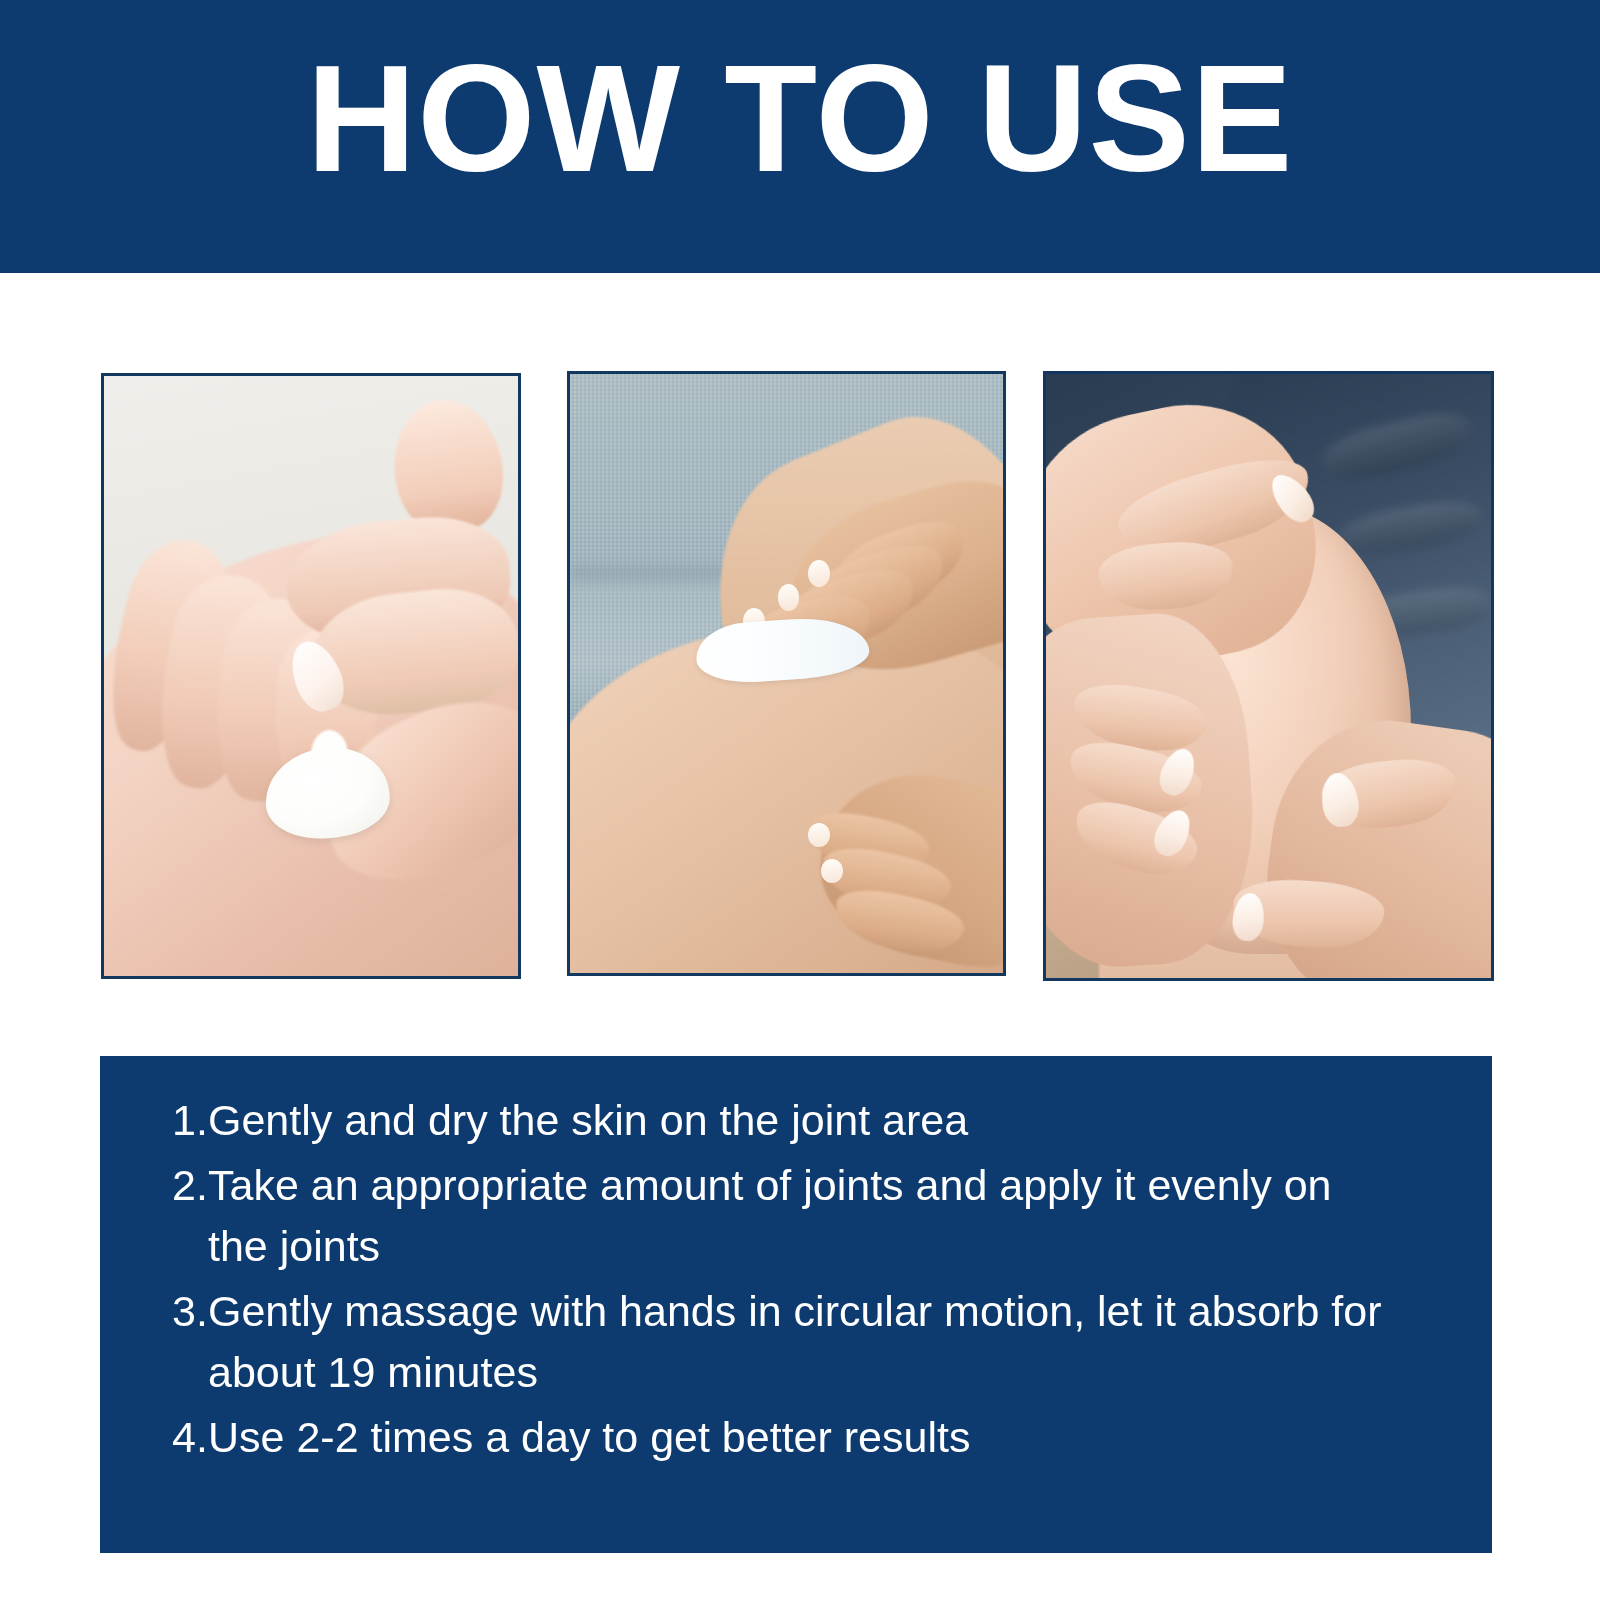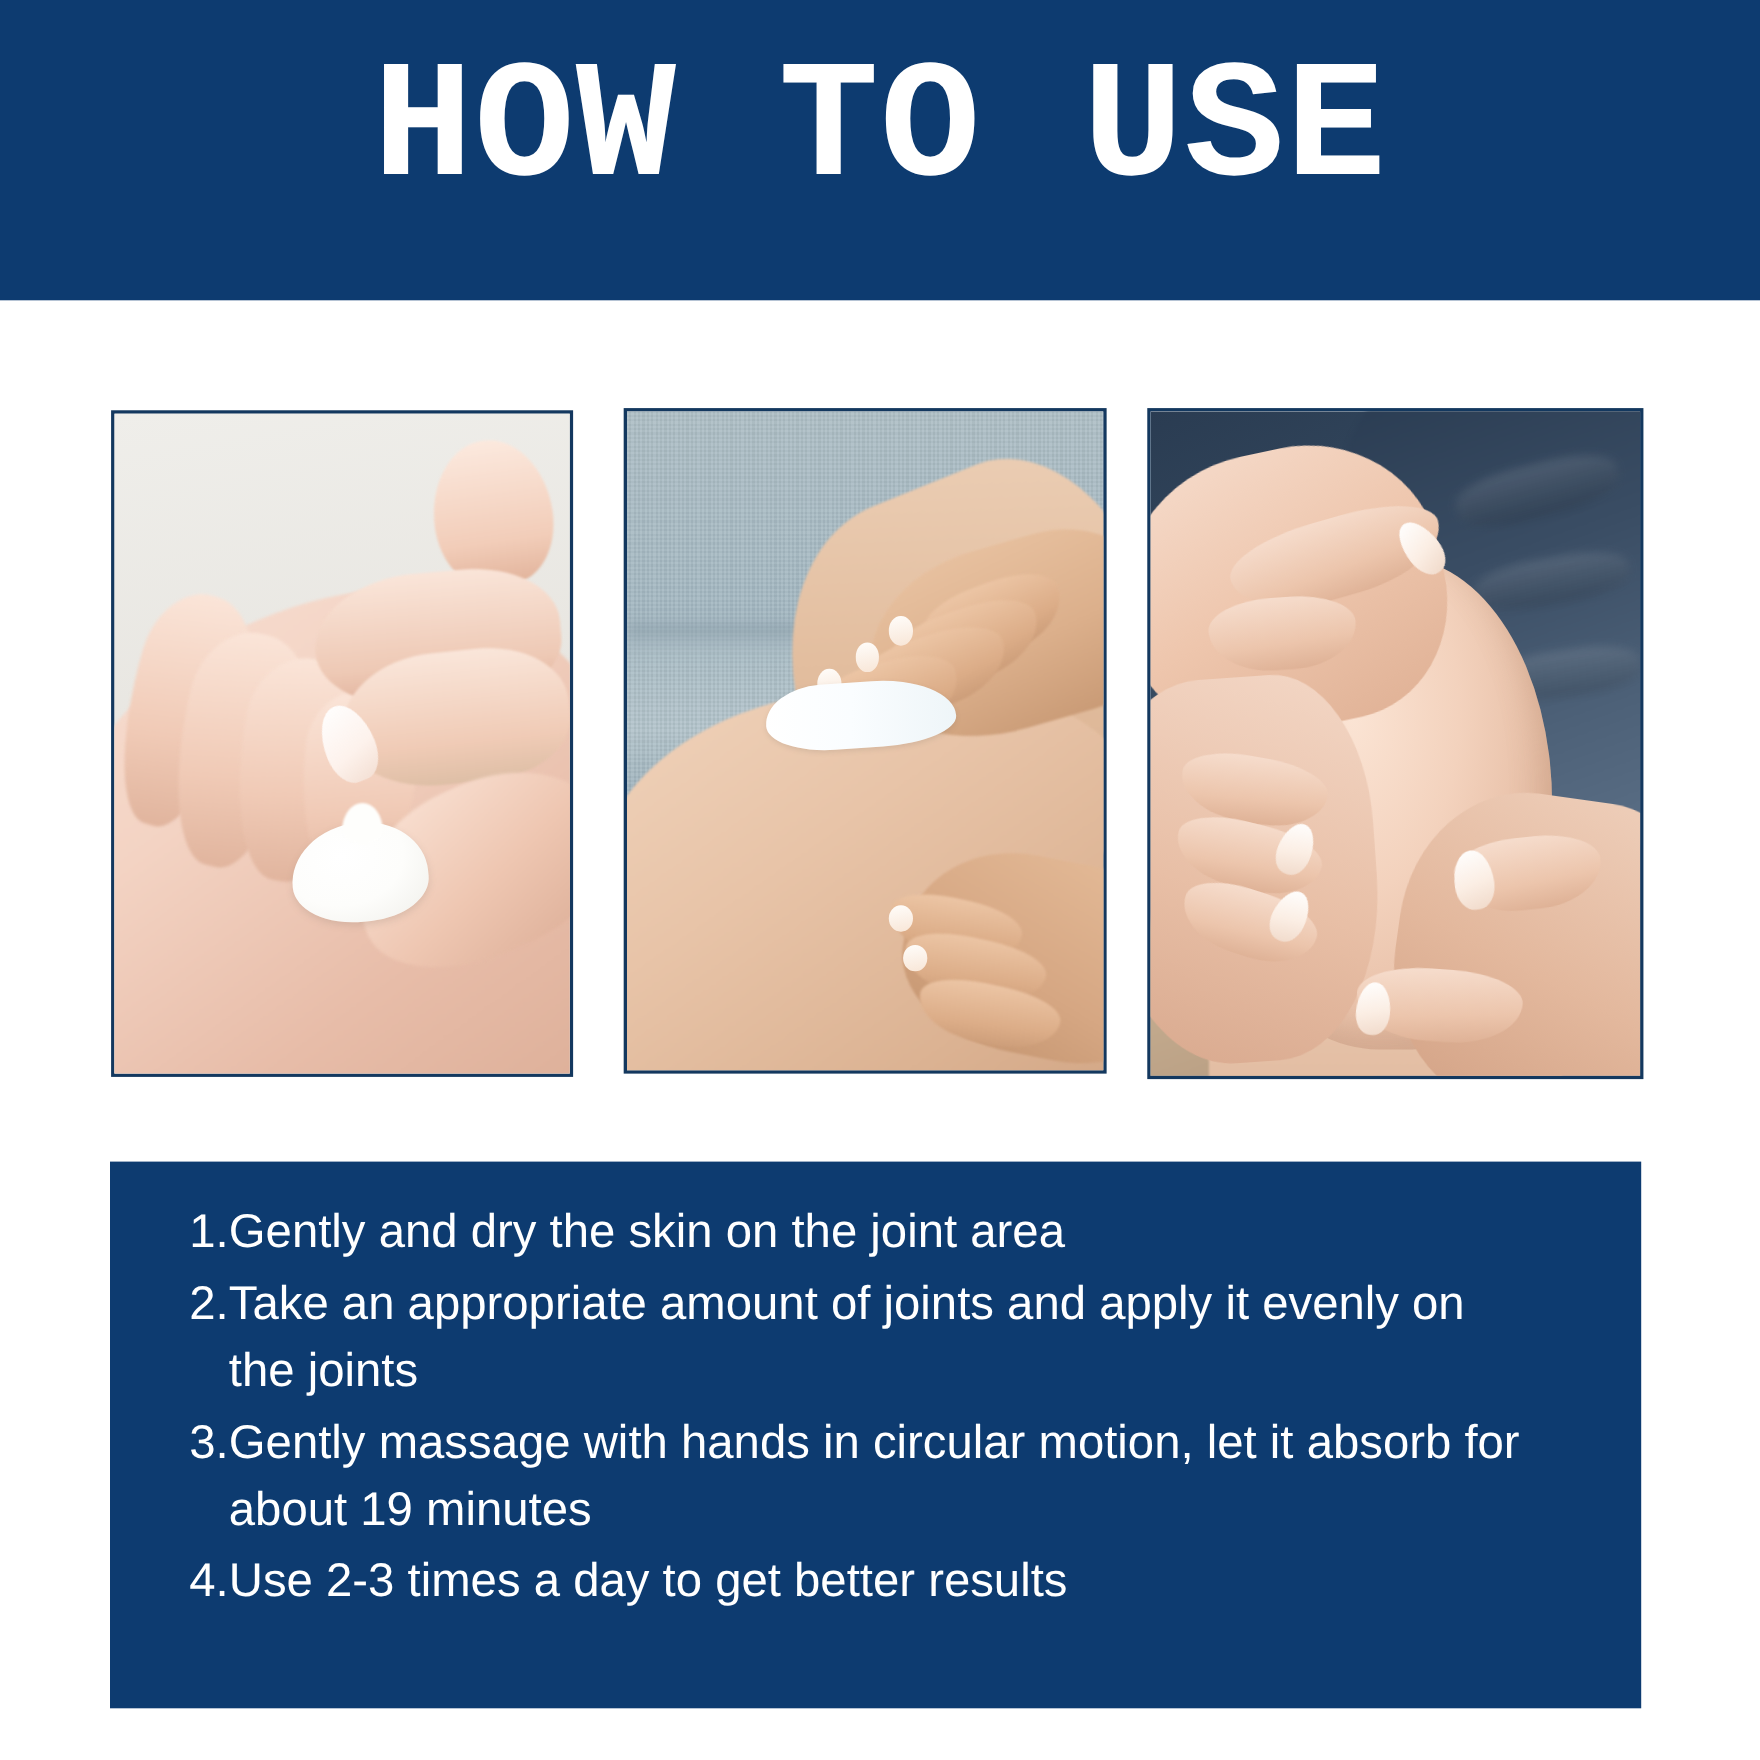--- a/index.html
+++ b/index.html
@@ -32,21 +32,21 @@
   .header-title {
     position: absolute;
     left: 0;
     top: 0;
     width: 1600px;
     height: 235px;
     display: flex;
     align-items: center;
     justify-content: center;
     color: #ffffff;
-    font-family: Liberation Mono, monospace;
+    font-family: Liberation Sans, sans-serif;
     font-weight: bold;
     font-size: 152px;
     line-height: 1;
     letter-spacing: 1px;
     padding-bottom: 0;
     box-sizing: border-box;
     white-space: nowrap;
     transform: scaleX(1.0);
   }
 
@@ -454,18 +454,18 @@
       <li class="instruction-item">
         <span class="instruction-num">2.</span>
         <span class="instruction-text">Take an appropriate amount of joints and apply it evenly on the joints</span>
       </li>
       <li class="instruction-item">
         <span class="instruction-num">3.</span>
         <span class="instruction-text">Gently massage with hands in circular motion, let it absorb for about 19 minutes</span>
       </li>
       <li class="instruction-item">
         <span class="instruction-num">4.</span>
-        <span class="instruction-text">Use 2-3 times a day to get better results</span>
+        <span class="instruction-text">Use 2-2 times a day to get better results</span>
       </li>
     </ol>
   </div>
 
 </div>
 
 </body></html>

